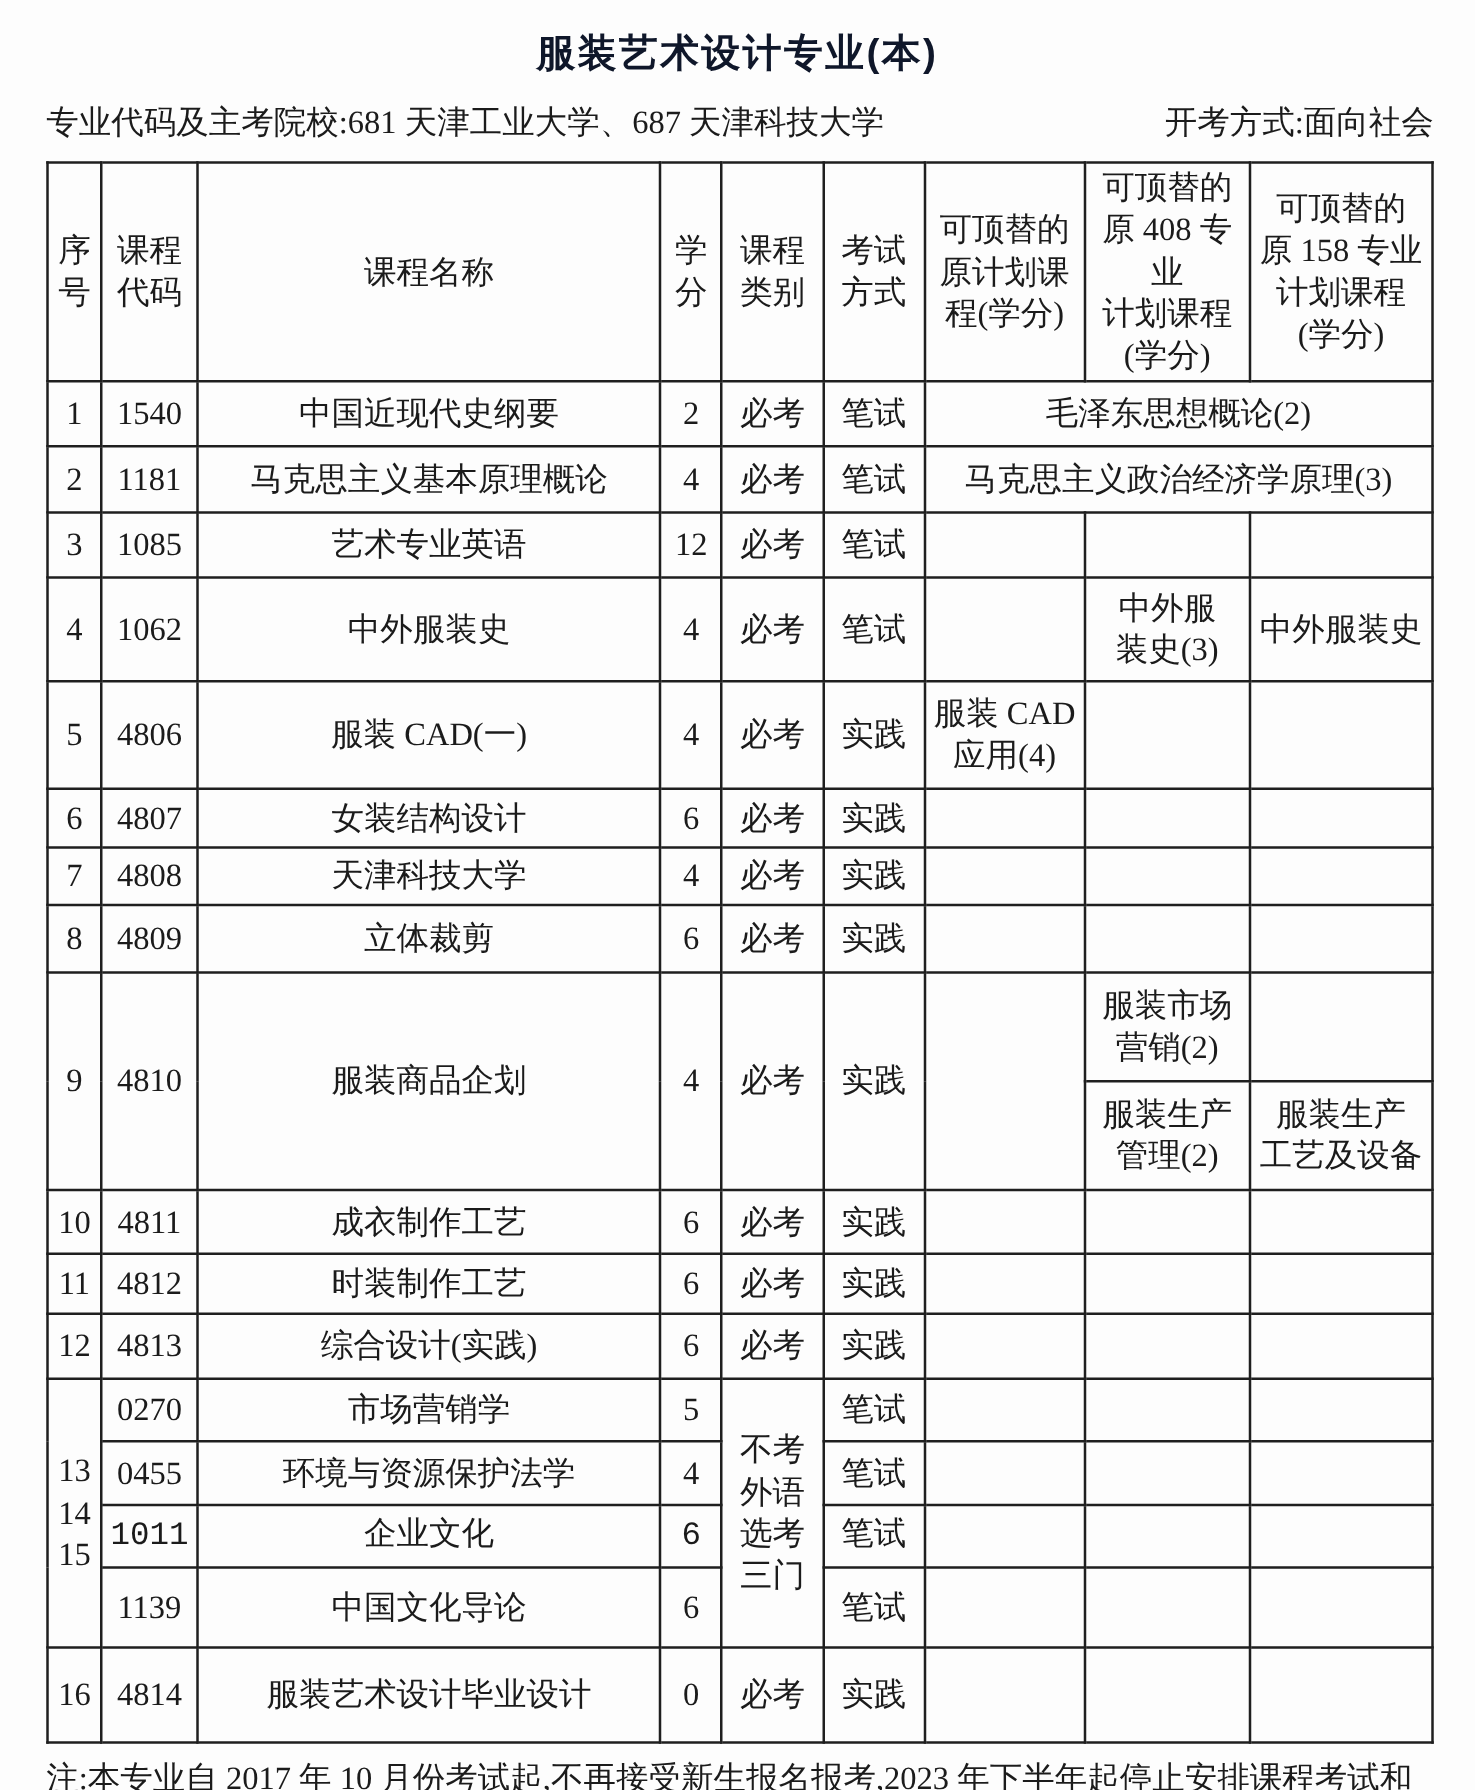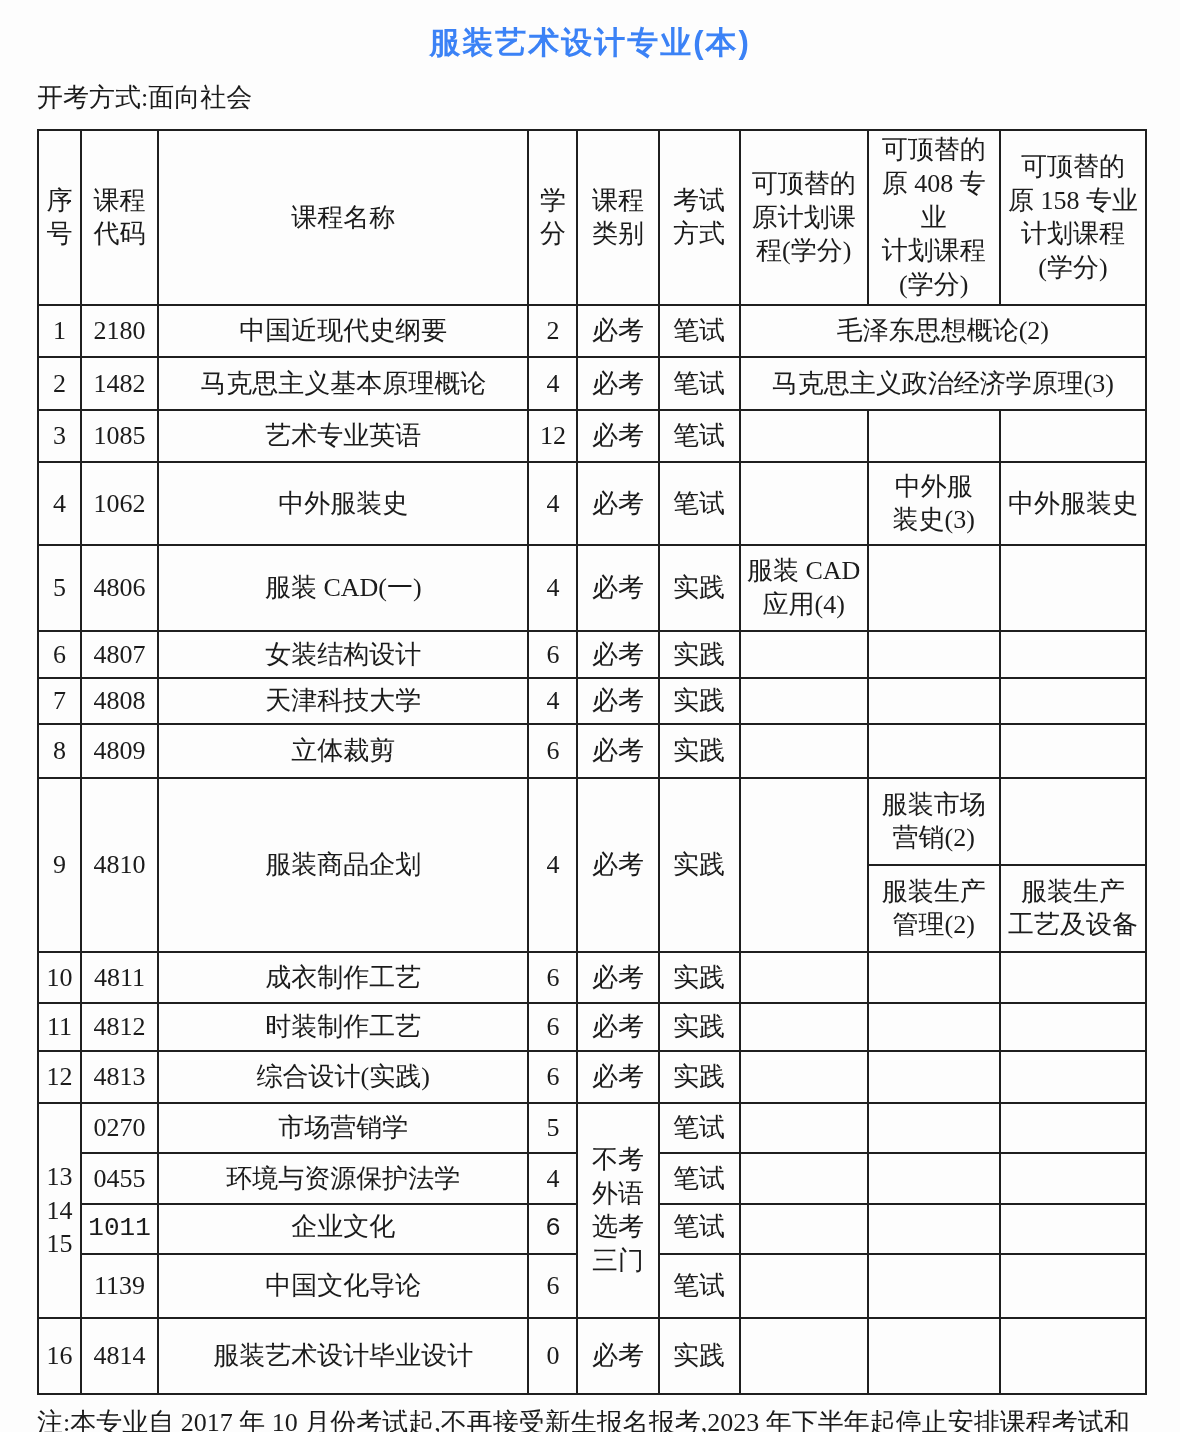--- a/index.html
+++ b/index.html
@@ -16,21 +16,21 @@
     font-family: "Liberation Serif", "DejaVu Serif", serif;
     overflow: hidden;
   }
   .doc-title {
     margin-top: 22px;
     text-align: center;
     font-family: "Liberation Sans", "DejaVu Sans", sans-serif;
     font-weight: 700;
     font-size: 31px;
     letter-spacing: 2px;
-    color: #3b82f6;
+    color: #0f172a;
   }
   .subtitle-row {
     width: 1110px;
     margin: 16px auto 0 37px;
     display: flex;
     justify-content: space-between;
     align-items: baseline;
     font-size: 26px;
     white-space: nowrap;
   }
@@ -70,20 +70,21 @@
   }
 </style>
 </head>
 <body>
 
 <div class="page">
 
   <div class="doc-title">服装艺术设计专业(本)</div>
 
   <div class="subtitle-row">
+    <span>专业代码及主考院校:681 天津工业大学、687 天津科技大学</span>
     <span>开考方式:面向社会</span>
   </div>
 
   <table class="course-table">
     <colgroup>
       <col class="col-seq">
         <col class="col-code">
         <col class="col-name">
       <col class="col-cred">
         <col class="col-type">
@@ -114,30 +115,30 @@
 (学分)</th>
           <th>可顶替的
 原 158 专业
 计划课程
 (学分)</th>
         </tr>
       </thead>
     <tbody>
         <tr style="height: 52px;">
           <td>1</td>
-          <td>2180</td>
+          <td>1540</td>
           <td>中国近现代史纲要</td>
           <td>2</td>
           <td>必考</td>
           <td>笔试</td>
           <td colspan="3">毛泽东思想概论(2)</td>
         </tr>
         <tr style="height: 53px;">
           <td>2</td>
-          <td>1482</td>
+          <td>1181</td>
           <td>马克思主义基本原理概论</td>
           <td>4</td>
           <td>必考</td>
           <td>笔试</td>
           <td colspan="3">马克思主义政治经济学原理(3)</td>
         </tr>
         <tr style="height: 52px;">
           <td>3</td>
           <td>1085</td>
           <td>艺术专业英语</td>

